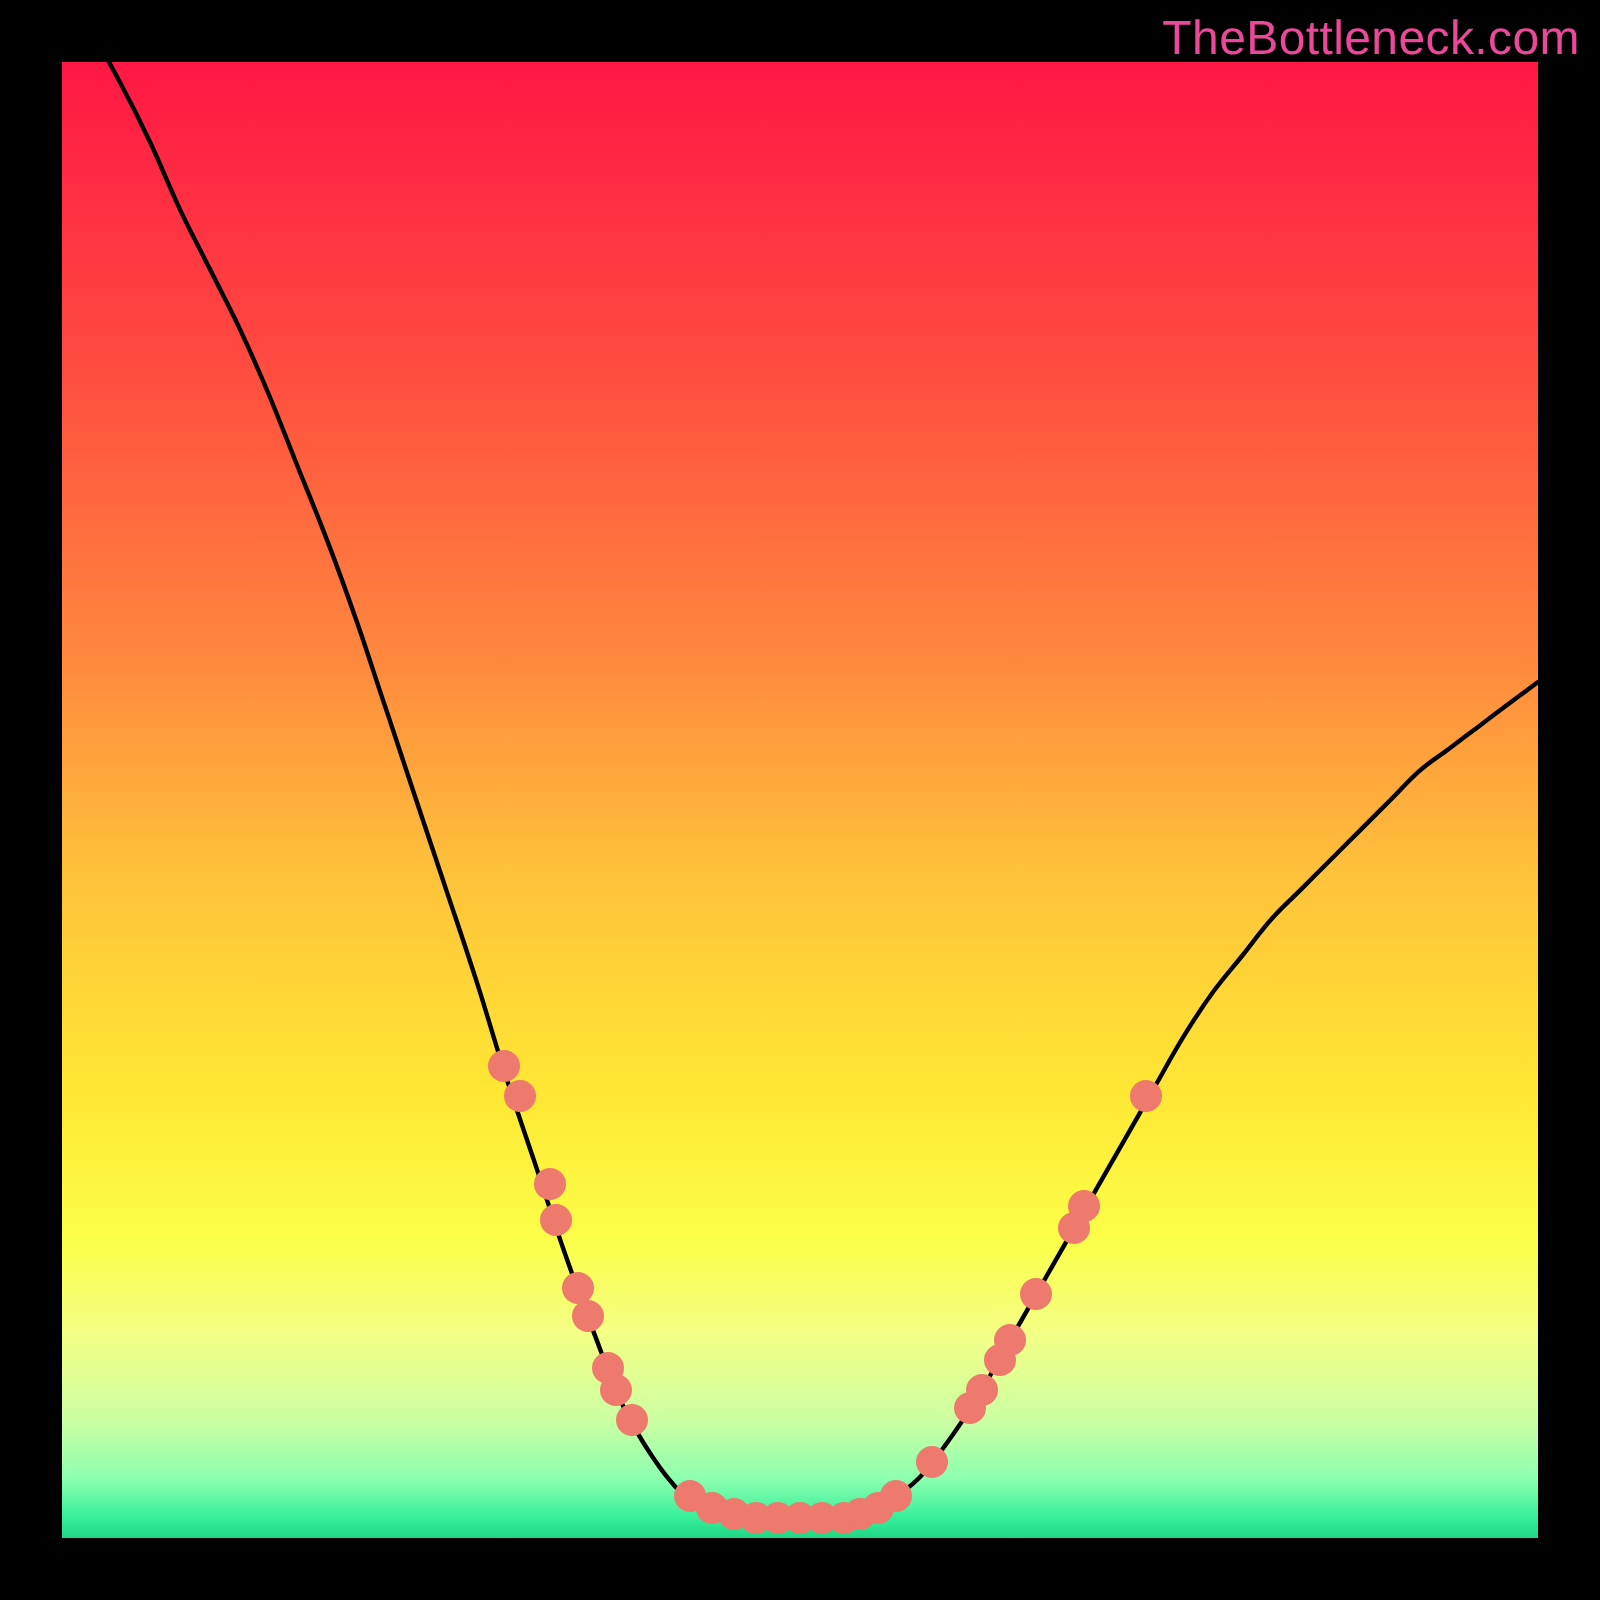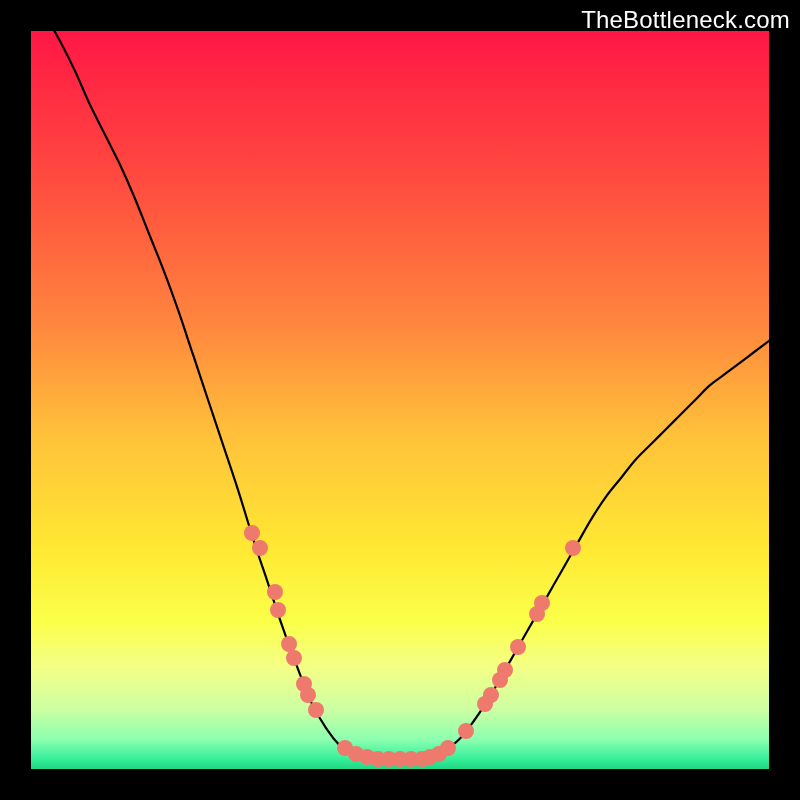--- a/index.html
+++ b/index.html
@@ -26,21 +26,21 @@
     height: 738px;
     overflow: hidden;
   }
   .watermark {
     position: absolute;
     top: 6px;
     right: 10px;
     font-family: Arial, Helvetica, sans-serif;
     font-size: 24px;
     font-weight: 500;
-    color: #ffffff;
+    color: #ec4899;
     letter-spacing: 0.2px;
   }
   .curve {
     position: absolute;
     left: 0;
     top: 0;
   }
   .marker {
     position: absolute;
     width: 16px;

